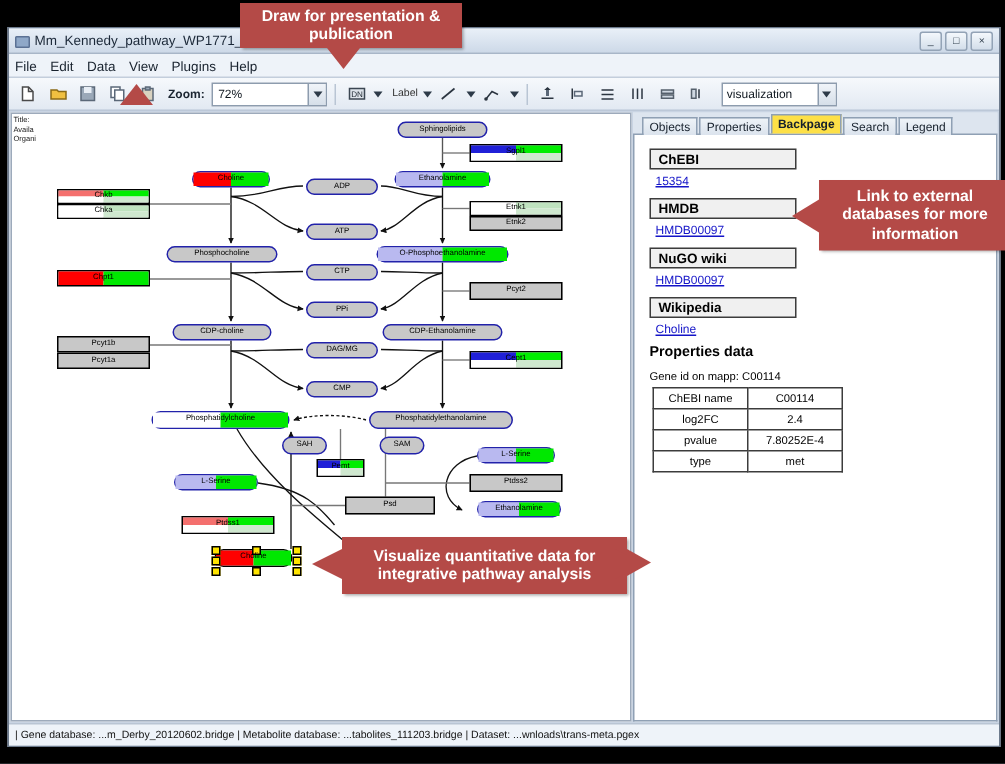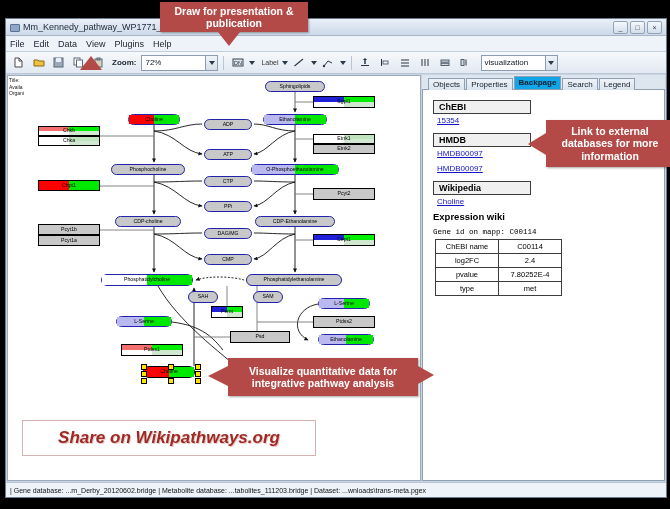--- a/index.html
+++ b/index.html
@@ -48,30 +48,30 @@
   .canvaswrap{position:relative;flex:1;background:#fff;border:1px solid #9daabb;margin:1px;overflow:hidden;}
   .canvas{position:absolute;inset:0;}
   .metarow{position:absolute;left:1px;top:1px;font-size:5px;color:#202020;line-height:6.5px;}
 
   
   .rpanel{width:243px;margin:1px 1px 1px 0;display:flex;flex-direction:column;background:#dde5ef;}
   .tabs{display:flex;align-items:flex-end;height:14px;padding-left:6px;gap:1px;
         background:#dde5ef;border-bottom:1px solid #8fa0b4;}
   .tab{font-size:8px;padding:1px 4px 1px;border:1px solid #8fa0b4;border-bottom:none;
        background:linear-gradient(#eef3f8,#dbe3ed);color:#16202c;position:relative;top:1px;}
-  .tab.active{background:#0ea5e9;font-weight:bold;padding-bottom:2px;top:0;z-index:2;}
+  .tab.active{background:#fde047;font-weight:bold;padding-bottom:2px;top:0;z-index:2;}
   .rcontent{flex:1;background:#fff;border:1px solid #8fa0b4;border-top:none;margin:0;
             overflow:hidden;position:relative;padding:6px 0 0 10px;}
   .dbblock{margin-bottom:4px;}
   .dbhead{display:inline-block;min-width:86px;border:1px solid #3c3c3c;background:#f0f0f0;
           font-size:9px;font-weight:bold;color:#000;padding:1px 5px;}
   .dblink{font-size:8px;color:#1414c8;text-decoration:underline;padding:2px 0 0 4px;display:block;}
   .dbplain{font-size:8px;color:#000;padding:2px 0 0 4px;display:block;}
   .exptitle{font-size:9.5px;font-weight:bold;color:#000;margin:5px 0 6px 0;}
-  .geneid{font-size:7.5px;color:#000;margin-bottom:3px;font-family:Liberation Mono, monospace;}
+  .geneid{font-size:7.5px;color:#000;margin-bottom:3px;}
   table.exp{border-collapse:collapse;margin-left:2px;}
   table.exp td{border:1px solid #3c3c3c;font-size:7.5px;text-align:center;
        padding:2px 5px;color:#000;min-width:52px;}
 
   
   .statusbar{height:14px;background:#eef3f9;border-top:1px solid #b9c5d4;display:flex;align-items:center;}
   .statusbar .st{font-size:7px;color:#111;padding-left:4px;white-space:nowrap;}
 
   
   .node{position:absolute;box-sizing:border-box;display:flex;align-items:center;
@@ -468,24 +468,24 @@
             <div class="tab">Objects</div>
             <div class="tab">Properties</div>
             <div class="tab active">Backpage</div>
             <div class="tab">Search</div>
             <div class="tab">Legend</div>
           </div>
         <div class="rcontent">
           <div id="dblist">
               <div class="dbblock"><div class="dbhead">ChEBI</div><span class="dblink">15354</span></div>
               <div class="dbblock"><div class="dbhead">HMDB</div><span class="dblink">HMDB00097</span></div>
-              <div class="dbblock"><span class="dblink">HMDB00097</span></div>
+              <div class="dbblock"><div class="dbhead">NuGO wiki</div><span class="dblink">HMDB00097</span></div>
               <div class="dbblock"><div class="dbhead">Wikipedia</div><span class="dblink">Choline</span></div>
             </div>
-          <div class="exptitle">Expression wiki</div>
+          <div class="exptitle">Properties data</div>
           <div class="geneid">Gene id on mapp: C00114</div>
           <table class="exp">
               <tbody id="exprows">
                 <tr>
                   <td>ChEBI name</td>
                   <td>C00114</td>
                 </tr>
                 <tr>
                   <td>log2FC</td>
                   <td>2.4</td>
@@ -521,17 +521,14 @@
   </div>
   <div class="arrow" style="left:528px;top:133px;border-top:11px solid transparent;border-bottom:11px solid transparent;border-right:18px solid #b44a47;"></div>
 
   <div class="callout" style="left:228px;top:358px;width:182px;height:38px;font-size:10.5px;padding:0 4px;">
     <span>Visualize quantitative data  for integrative pathway analysis</span>
   </div>
   <div class="arrow" style="left:208px;top:366px;border-top:10px solid transparent;border-bottom:10px solid transparent;border-right:20px solid #b44a47;"></div>
   <div class="arrow" style="left:410px;top:366px;border-top:10px solid transparent;border-bottom:10px solid transparent;border-left:20px solid #b44a47;"></div>
   <div class="arrow" style="left:418px;top:366px;border-top:9px solid transparent;border-bottom:9px solid transparent;border-left:16px solid #b44a47;"></div>
 
-  <div class="share" style="left:22px;top:420px;width:292px;height:34px;">
-    <span>Share on Wikipathways.org</span>
-  </div>
 
 </div>
 
 </body></html>

